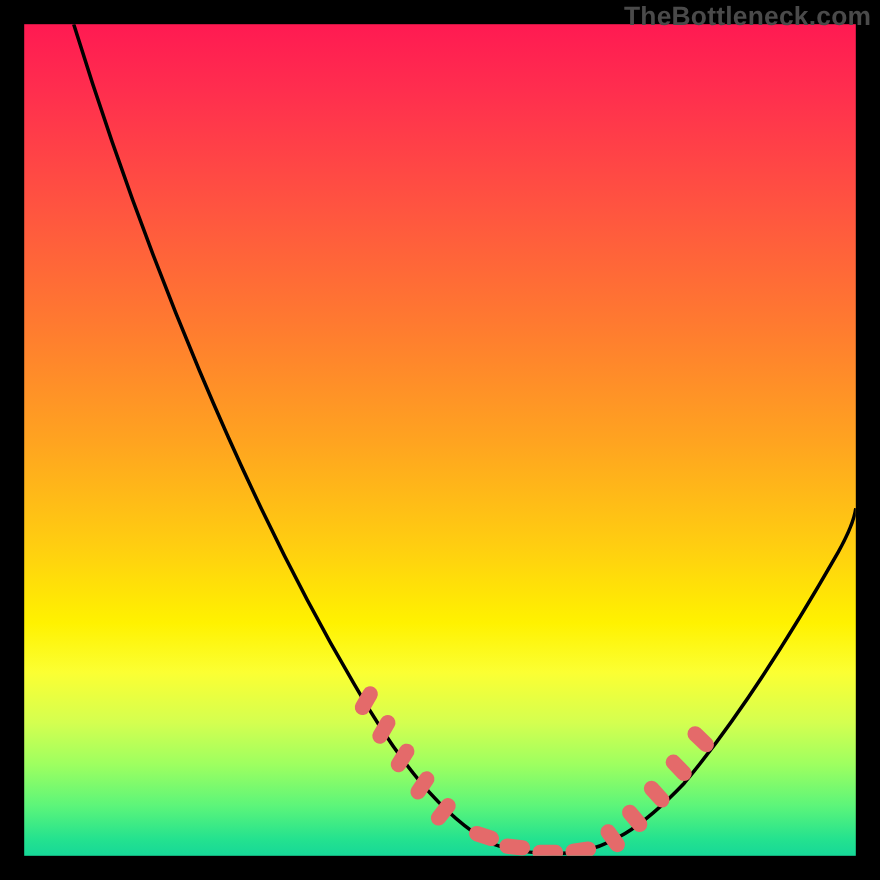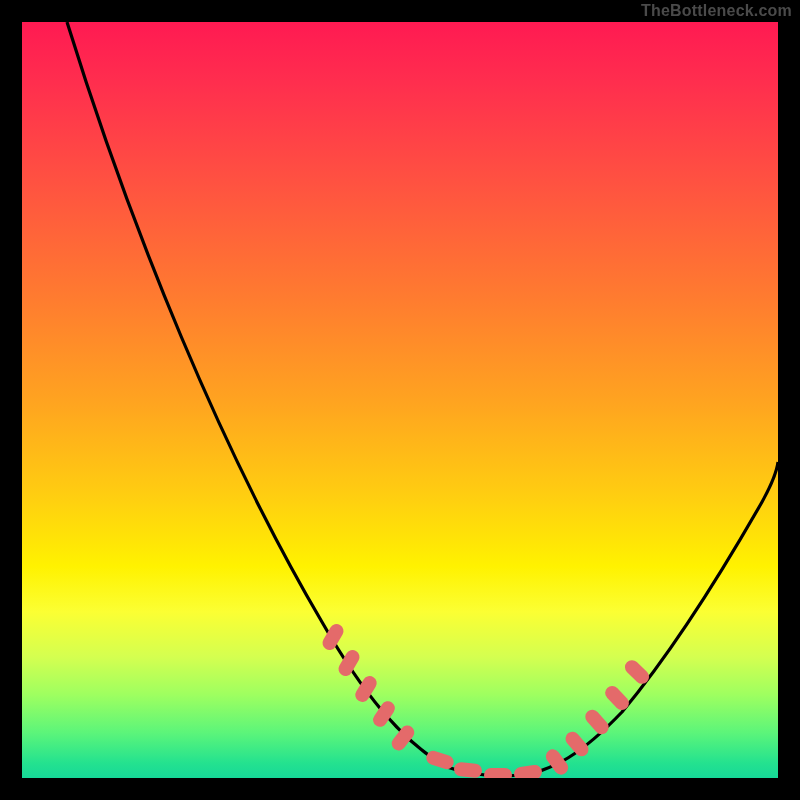--- a/index.html
+++ b/index.html
@@ -41,21 +41,21 @@
       #5cf57a 94%,
       #24e28f 98%,
       #16d898 100%
     );
   }
   .watermark {
     position: absolute;
     top: 2px;
     right: 8px;
     color: #4a4a4a;
-    font-size: 16px;
+    font-size: 24px;
     font-weight: 600;
     letter-spacing: 0.2px;
     user-select: none;
   }
   svg.curve {
     position: absolute;
     left: 0;
     top: 0;
     width: 756px;
     height: 756px;

